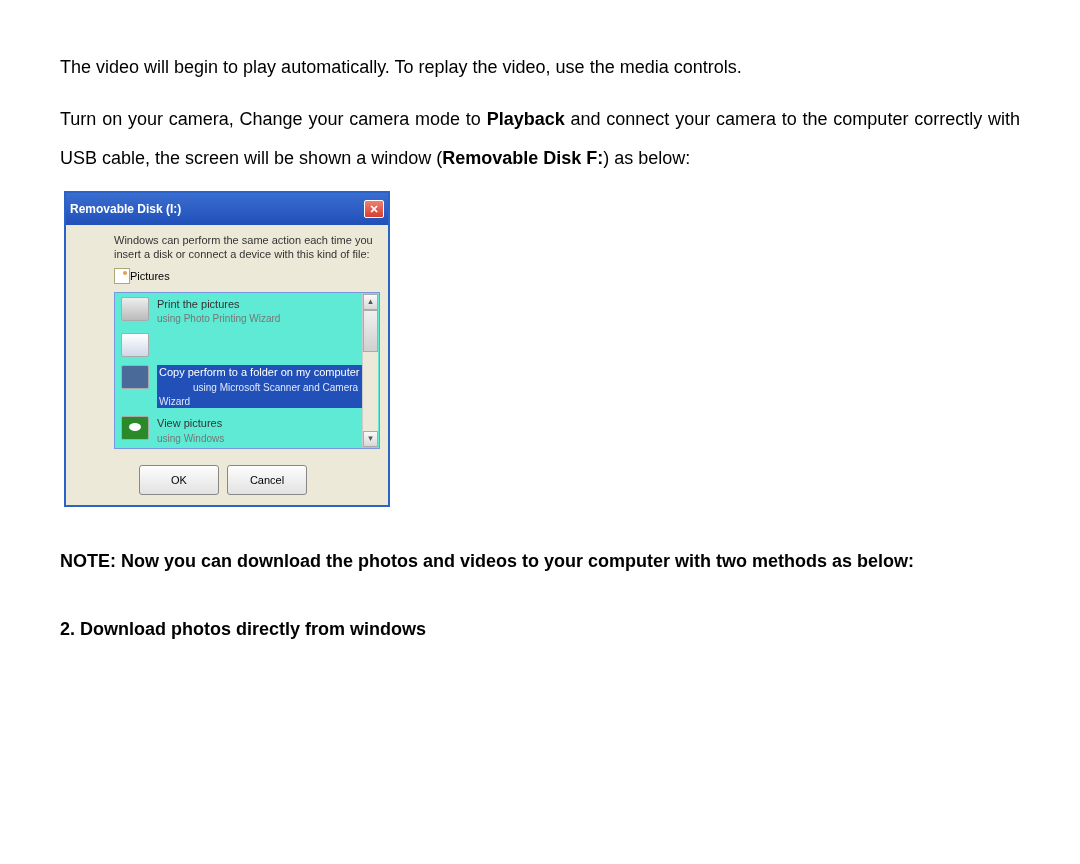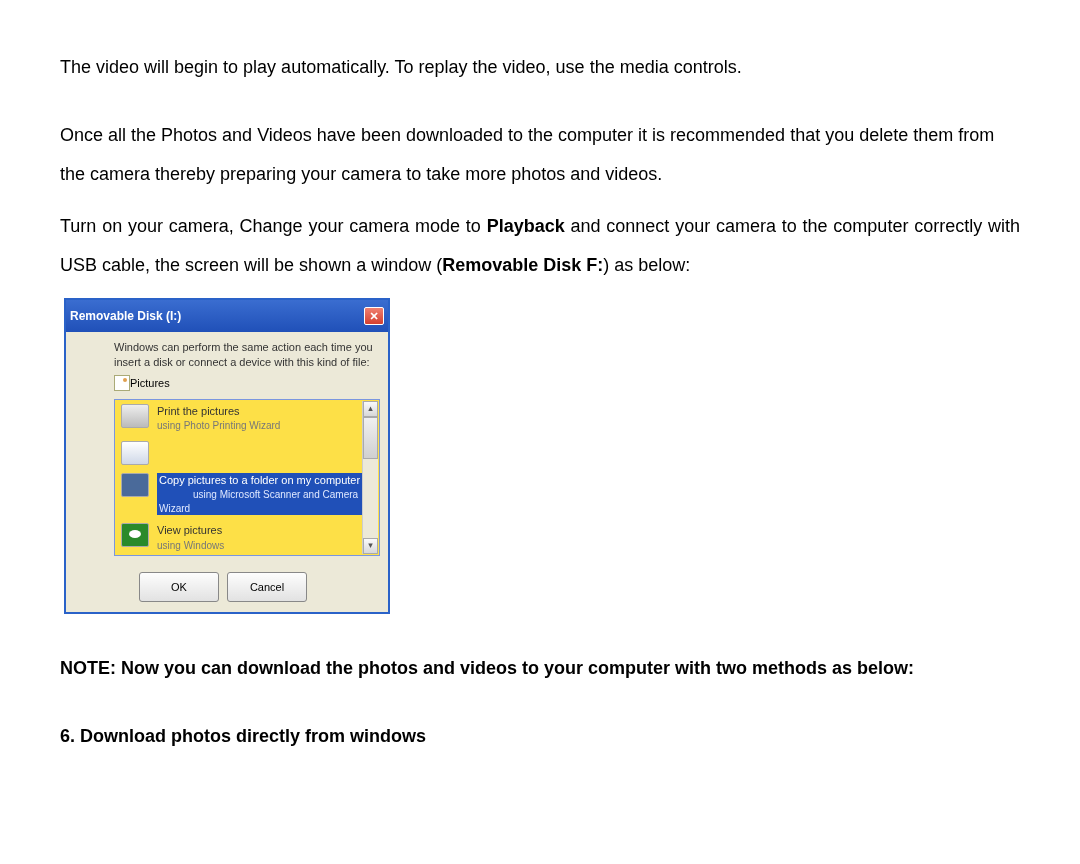--- a/index.html
+++ b/index.html
@@ -100,21 +100,21 @@
     right: 2px; top: 2px;
     width: 4px; height: 4px;
     background: #e0a050;
     border-radius: 50%;
   }
   .question {
     color: #333;
     margin-bottom: 4px;
   }
   .option-box {
-    background: #fde047;
+    background: #5eead4;
     border: 1px solid #7a96df;
     margin: 4px 0;
     position: relative;
   }
   .option-list {
     max-height: 155px;
     overflow: hidden;
   }
   .option {
     display: flex;
@@ -209,21 +209,20 @@
     text-align: center;
   }
 </style>
 </head>
 <body>
 
 <div class="page">
 
   <div class="para">The video will begin to play automatically. To replay the video, use the media controls.</div>
 
-  <div class="para" style="margin-top:28px">Once all the Photos and Videos have been downloaded to the computer it is recommended that you delete them from the camera thereby preparing your camera to take more photos and videos.</div>
 
 
   <div class="para just">
     <span>Turn on your camera, Change your camera mode to </span><span class="bold">Playback</span><span> and connect your camera to the computer correctly with USB cable, the screen will be shown a window (</span><span class="bold">Removable Disk F:</span><span>) as below:</span>
   </div>
 
   <div class="dialog-wrap">
     <div class="titlebar">
       <span>Removable Disk (I:)</span>
       <span class="close">✕</span>
@@ -242,21 +241,21 @@
               <span>Print the pictures</span><br>
               <span class="sub">using Photo Printing Wizard</span>
             </div>
           </div>
           <div class="option">
             <div class="opt-icon monitor"></div>
           </div>
           <div class="option selected">
             <div class="opt-icon camera"></div>
             <div class="opt-text">
-              <span>Copy pictures to a folder on my computer</span><br>
+              <span>Copy perform to a folder on my computer</span><br>
               <span class="sub">using Microsoft Scanner and Camera Wizard</span>
             </div>
           </div>
           <div class="option">
             <div class="opt-icon eye"></div>
             <div class="opt-text">
               <span>View pictures</span><br>
               <span class="sub">using Windows</span>
             </div>
           </div>
@@ -275,15 +274,15 @@
       </div>
     </div>
     <div class="button-row">
       <div class="xp-button">OK</div>
       <div class="xp-button">Cancel</div>
     </div>
   </div>
 
   <div class="note-line">NOTE: Now you can download the photos and videos to your computer with two methods as below:</div>
 
-  <div class="method-line">6.    Download photos directly from windows</div>
+  <div class="method-line">2.    Download photos directly from windows</div>
 
 </div>
 
 </body></html>

